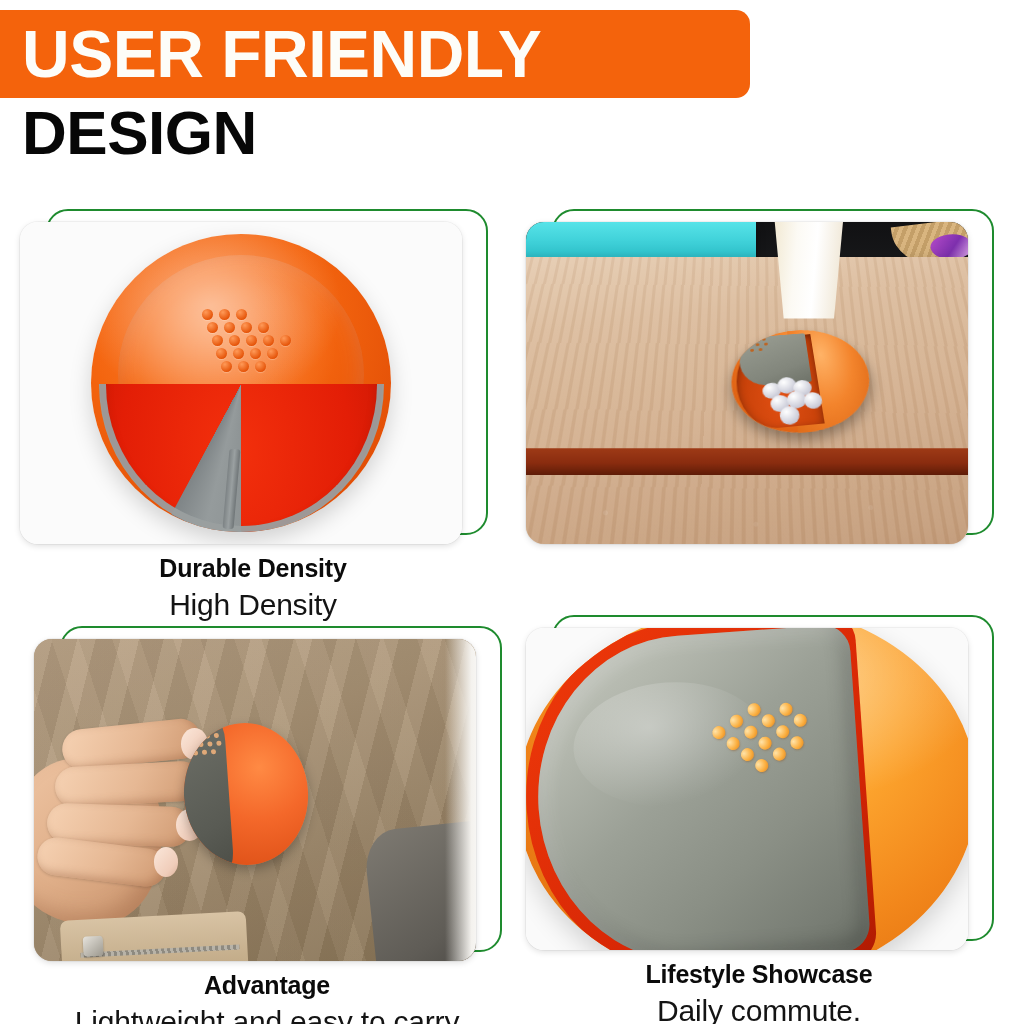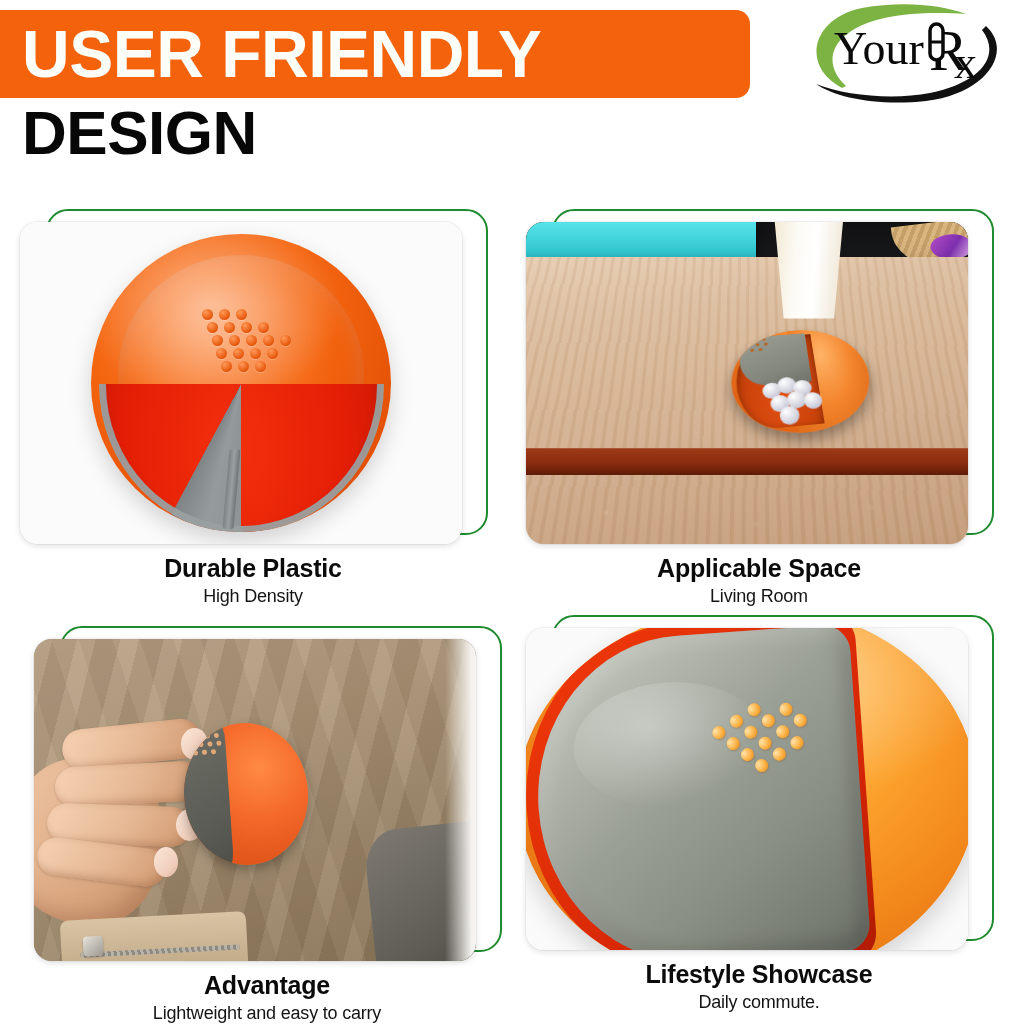--- a/index.html
+++ b/index.html
@@ -85,21 +85,21 @@
     width:506px;
     text-align:center;
   }
   .caption .t {
     display:block;
     font-size:25px; font-weight:bold; color:#0B0B0B;
     line-height:1.32; letter-spacing:-0.2px;
   }
   .caption .s {
     display:block;
-    font-size:18px; font-weight:normal; color:#141414;
+    font-size:30px; font-weight:normal; color:#141414;
     line-height:1.32; letter-spacing:-0.2px;
   }
 
   
   
   
   .p1 { background:#FBFBFB; }
   .p1 .case {
     position:absolute; left:50%; top:50%;
     width:300px; height:298px;
@@ -349,37 +349,20 @@
 <body>
 
 <div id="header">
 
   <div id="title-bar">
     <span id="title-bar-text">USER FRIENDLY</span>
   </div>
 
   <div id="subtitle-text">DESIGN</div>
 
-  <div id="logo">
-    <svg viewBox="0 0 216 104" xmlns="http://www.w3.org/2000/svg" aria-hidden="true">
-
-      <path d="M52 86 C 10 64, 22 16, 72 6 C 110 -1, 150 2, 176 12
-               C 148 10, 108 10, 80 20 C 40 34, 32 62, 56 84 Z" fill="#7CB342"></path>
-
-      <path d="M196 24 C 224 50, 196 92, 136 99 C 88 104, 46 96, 26 82
-               C 56 94, 104 98, 140 91 C 190 81, 212 54, 192 28 Z" fill="#111111"></path>
-
-      <text x="44" y="62" font-family="'Liberation Serif', serif" font-size="46" fill="#0A0A0A">Your</text>
-      <text x="139" y="68" font-family="'Liberation Serif', serif" font-size="58" fill="#0A0A0A">R</text>
-      <text x="164" y="76" font-family="'Liberation Serif', serif" font-size="46" fill="#0A0A0A">x</text>
-
-      <rect x="140" y="22" width="13" height="36" rx="6.5" fill="#FFFFFF" stroke="#0A0A0A" stroke-width="3.5"></rect>
-      <line x1="140" y1="40" x2="153" y2="40" stroke="#0A0A0A" stroke-width="3"></line>
-    </svg>
-  </div>
 </div>
 
 <div id="grid">
 
   <div class="cell r0c0">
     <div class="frame"></div>
     <div class="photo-card">
       <div class="photo p1">
         <div class="case">
           <div class="lower">
@@ -406,21 +389,21 @@
               <i style="left: 54.28px; top: 39px;"></i>
               <i style="left: 71.28px; top: 39px;"></i>
               <i style="left: 25.04px; top: 52px;"></i>
               <i style="left: 42.04px; top: 52px;"></i>
               <i style="left: 59.04px; top: 52px;"></i>
             </div>
         </div>
       </div>
     </div>
     <div class="caption">
-      <span class="t">Durable Plastic</span>
+      <span class="t">Durable Density</span>
       <span class="s">High Density</span>
     </div>
   </div>
 
   <div class="cell r0c1">
     <div class="frame"></div>
     <div class="photo-card">
       <div class="photo p2">
         <div class="wall"></div>
         <div class="sofa"></div>
@@ -454,24 +437,20 @@
               <i style="left: 16.04px; top: 14px;"></i>
               <i style="left: 25.04px; top: 14px;"></i>
               <i style="left: 34.04px; top: 14px;"></i>
               <i style="left: 9.56px; top: 21px;"></i>
               <i style="left: 18.56px; top: 21px;"></i>
               <i style="left: 27.56px; top: 21px;"></i>
             </div>
         </div>
       </div>
     </div>
-    <div class="caption">
-      <span class="t">Applicable Space</span>
-      <span class="s">Living Room</span>
-    </div>
   </div>
 
   <div class="cell r1c0">
     <div class="frame"></div>
     <div class="photo-card">
       <div class="photo p3">
         <div class="cloth"></div>
         <div class="grayband"></div>
         <div class="whiteband"></div>
         <div class="hand">

